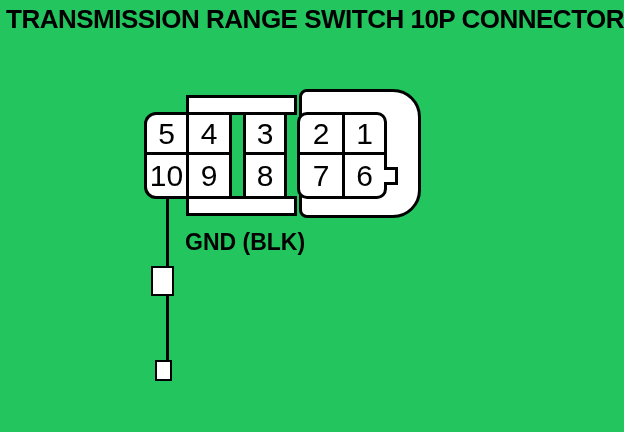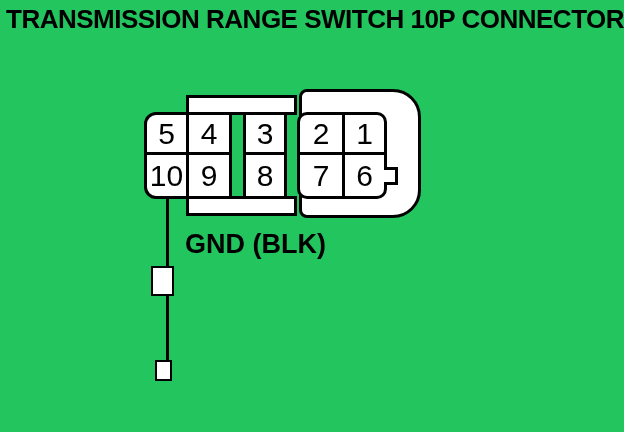--- a/index.html
+++ b/index.html
@@ -58,21 +58,21 @@
     left:384px;top:167px;width:14px;height:18px;background:#fff;
     border:3px solid #000;border-left:none;box-sizing:border-box;z-index:4;
   }
   
   .wire{width:3px;background:#000;left:166px;z-index:0;}
   #wire-1{top:197px;height:70px;}
   #wire-2{top:294px;height:67px;}
   #term-box-1{left:151px;top:266px;width:23px;height:30px;border:2px solid #000;background:#fff;box-sizing:border-box;}
   #term-box-2{left:155px;top:360px;width:17px;height:21px;border:2px solid #000;background:#fff;box-sizing:border-box;}
   
-  #gnd-label{left:185px;top:231px;font-size:27px;font-weight:bold;line-height:1;white-space:nowrap;}
+  #gnd-label{left:185px;top:231px;font-size:23px;font-weight:bold;line-height:1;white-space:nowrap;}
   #caption{left:117px;top:401px;font-size:25px;letter-spacing:-0.4px;line-height:1;white-space:nowrap;}
 </style>
 </head>
 <body>
 
 <div id="stage">
 
   <div id="title" class="abs">TRANSMISSION RANGE SWITCH 10P CONNECTOR</div>
 
   <div id="shell" class="abs"></div>

